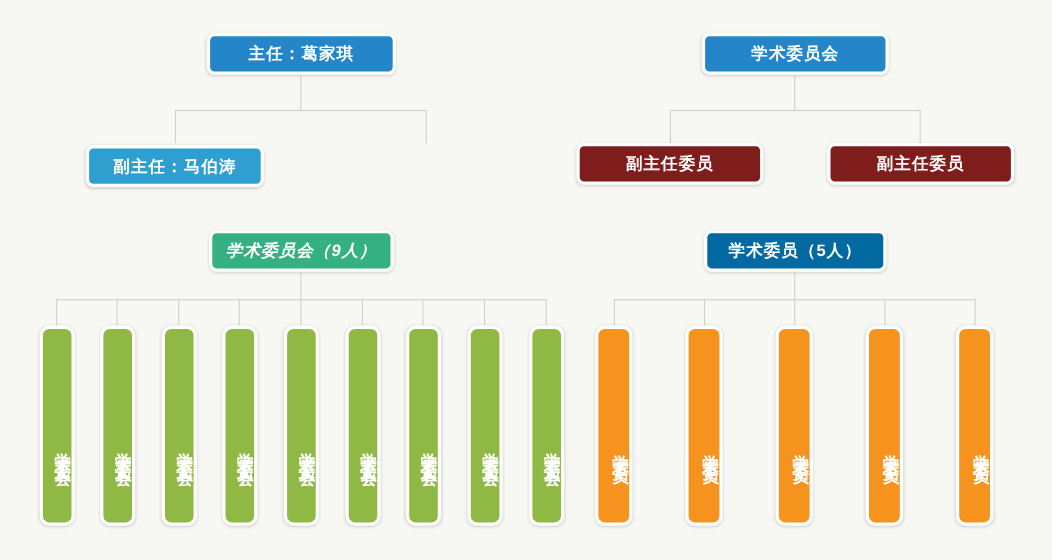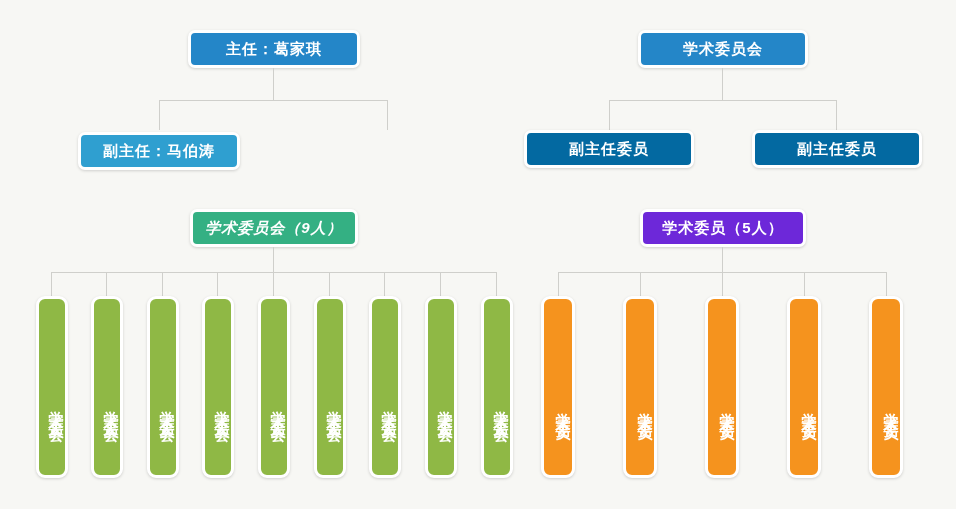--- a/index.html
+++ b/index.html
@@ -42,23 +42,23 @@
     letter-spacing:4px;
     padding-top:44px;
     align-items:flex-start;
     justify-content:center;
     border-radius:9px;
   }
 
   
   .c-blue   {background:#2486c8;}
   .c-cyan   {background:#2f9fd0;}
-  .c-lblue  {background:#0369a1;}
+  .c-lblue  {background:#7f1d1d;}
   .c-teal   {background:#34b083;font-style:italic;}
-  .c-red    {background:#6d28d9;}
+  .c-red    {background:#0369a1;}
   .c-olive  {background:#8fb845;}
   .c-orange {background:#f5931e;}
 </style>
 </head>
 <body>
 
 <div id="canvas">
 
   <div class="node horiz c-blue" style="left:188px;top:30px;width:172px;">主任：葛家琪</div>
 

